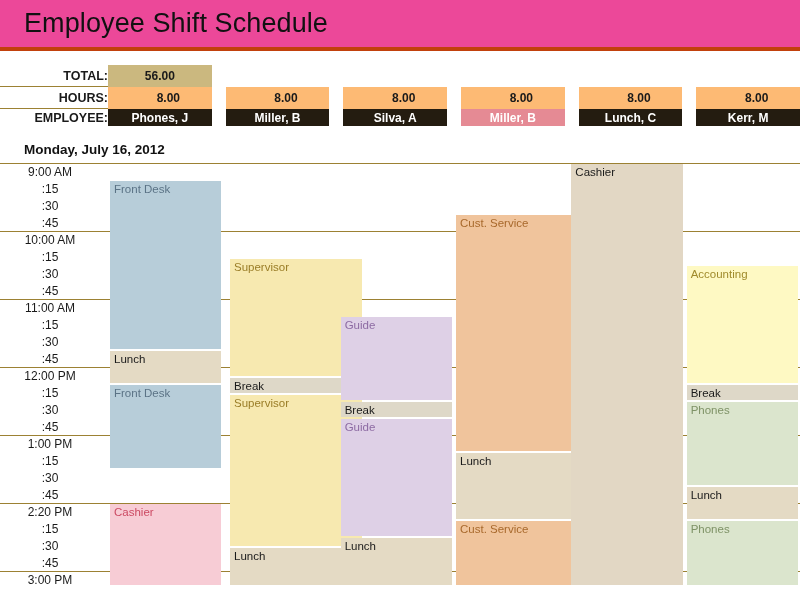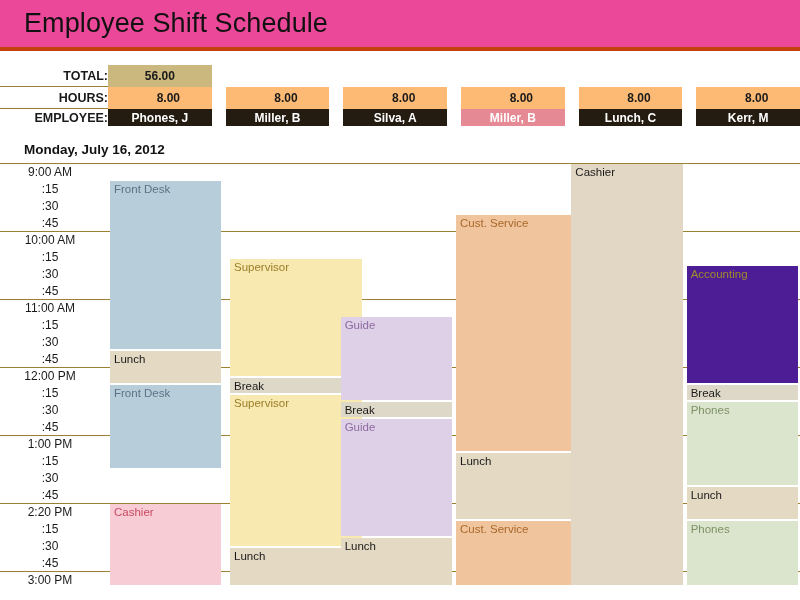--- a/index.html
+++ b/index.html
@@ -314,21 +314,21 @@
         <div class="block" style="top: 358px; height: 117px; background: rgb(240, 196, 156); color: rgb(168, 105, 44);">
           <span class="lbl">Cust. Service</span>
         </div>
       </div>
       <div class="emp-col" style="left: 571.333px; width: 111.333px;">
         <div class="block" style="top: 1px; height: 474px; background: rgb(226, 215, 196); color: rgb(26, 26, 26);">
           <span class="lbl">Cashier</span>
         </div>
       </div>
       <div class="emp-col" style="left: 686.667px; width: 111.333px;">
-        <div class="block" style="top: 103px; height: 117px; background: #4c1d95; color: rgb(160, 139, 44);">
+        <div class="block" style="top: 103px; height: 117px; background: #fef9c3; color: rgb(160, 139, 44);">
           <span class="lbl">Accounting</span>
         </div>
         <div class="block" style="top: 222px; height: 15px; background: rgb(222, 216, 200); color: rgb(26, 26, 26);">
           <span class="lbl">Break</span>
         </div>
         <div class="block" style="top: 239px; height: 83px; background: rgb(219, 229, 205); color: rgb(126, 146, 102);">
           <span class="lbl">Phones</span>
         </div>
         <div class="block" style="top: 324px; height: 32px; background: rgb(228, 218, 196); color: rgb(26, 26, 26);">
           <span class="lbl">Lunch</span>

